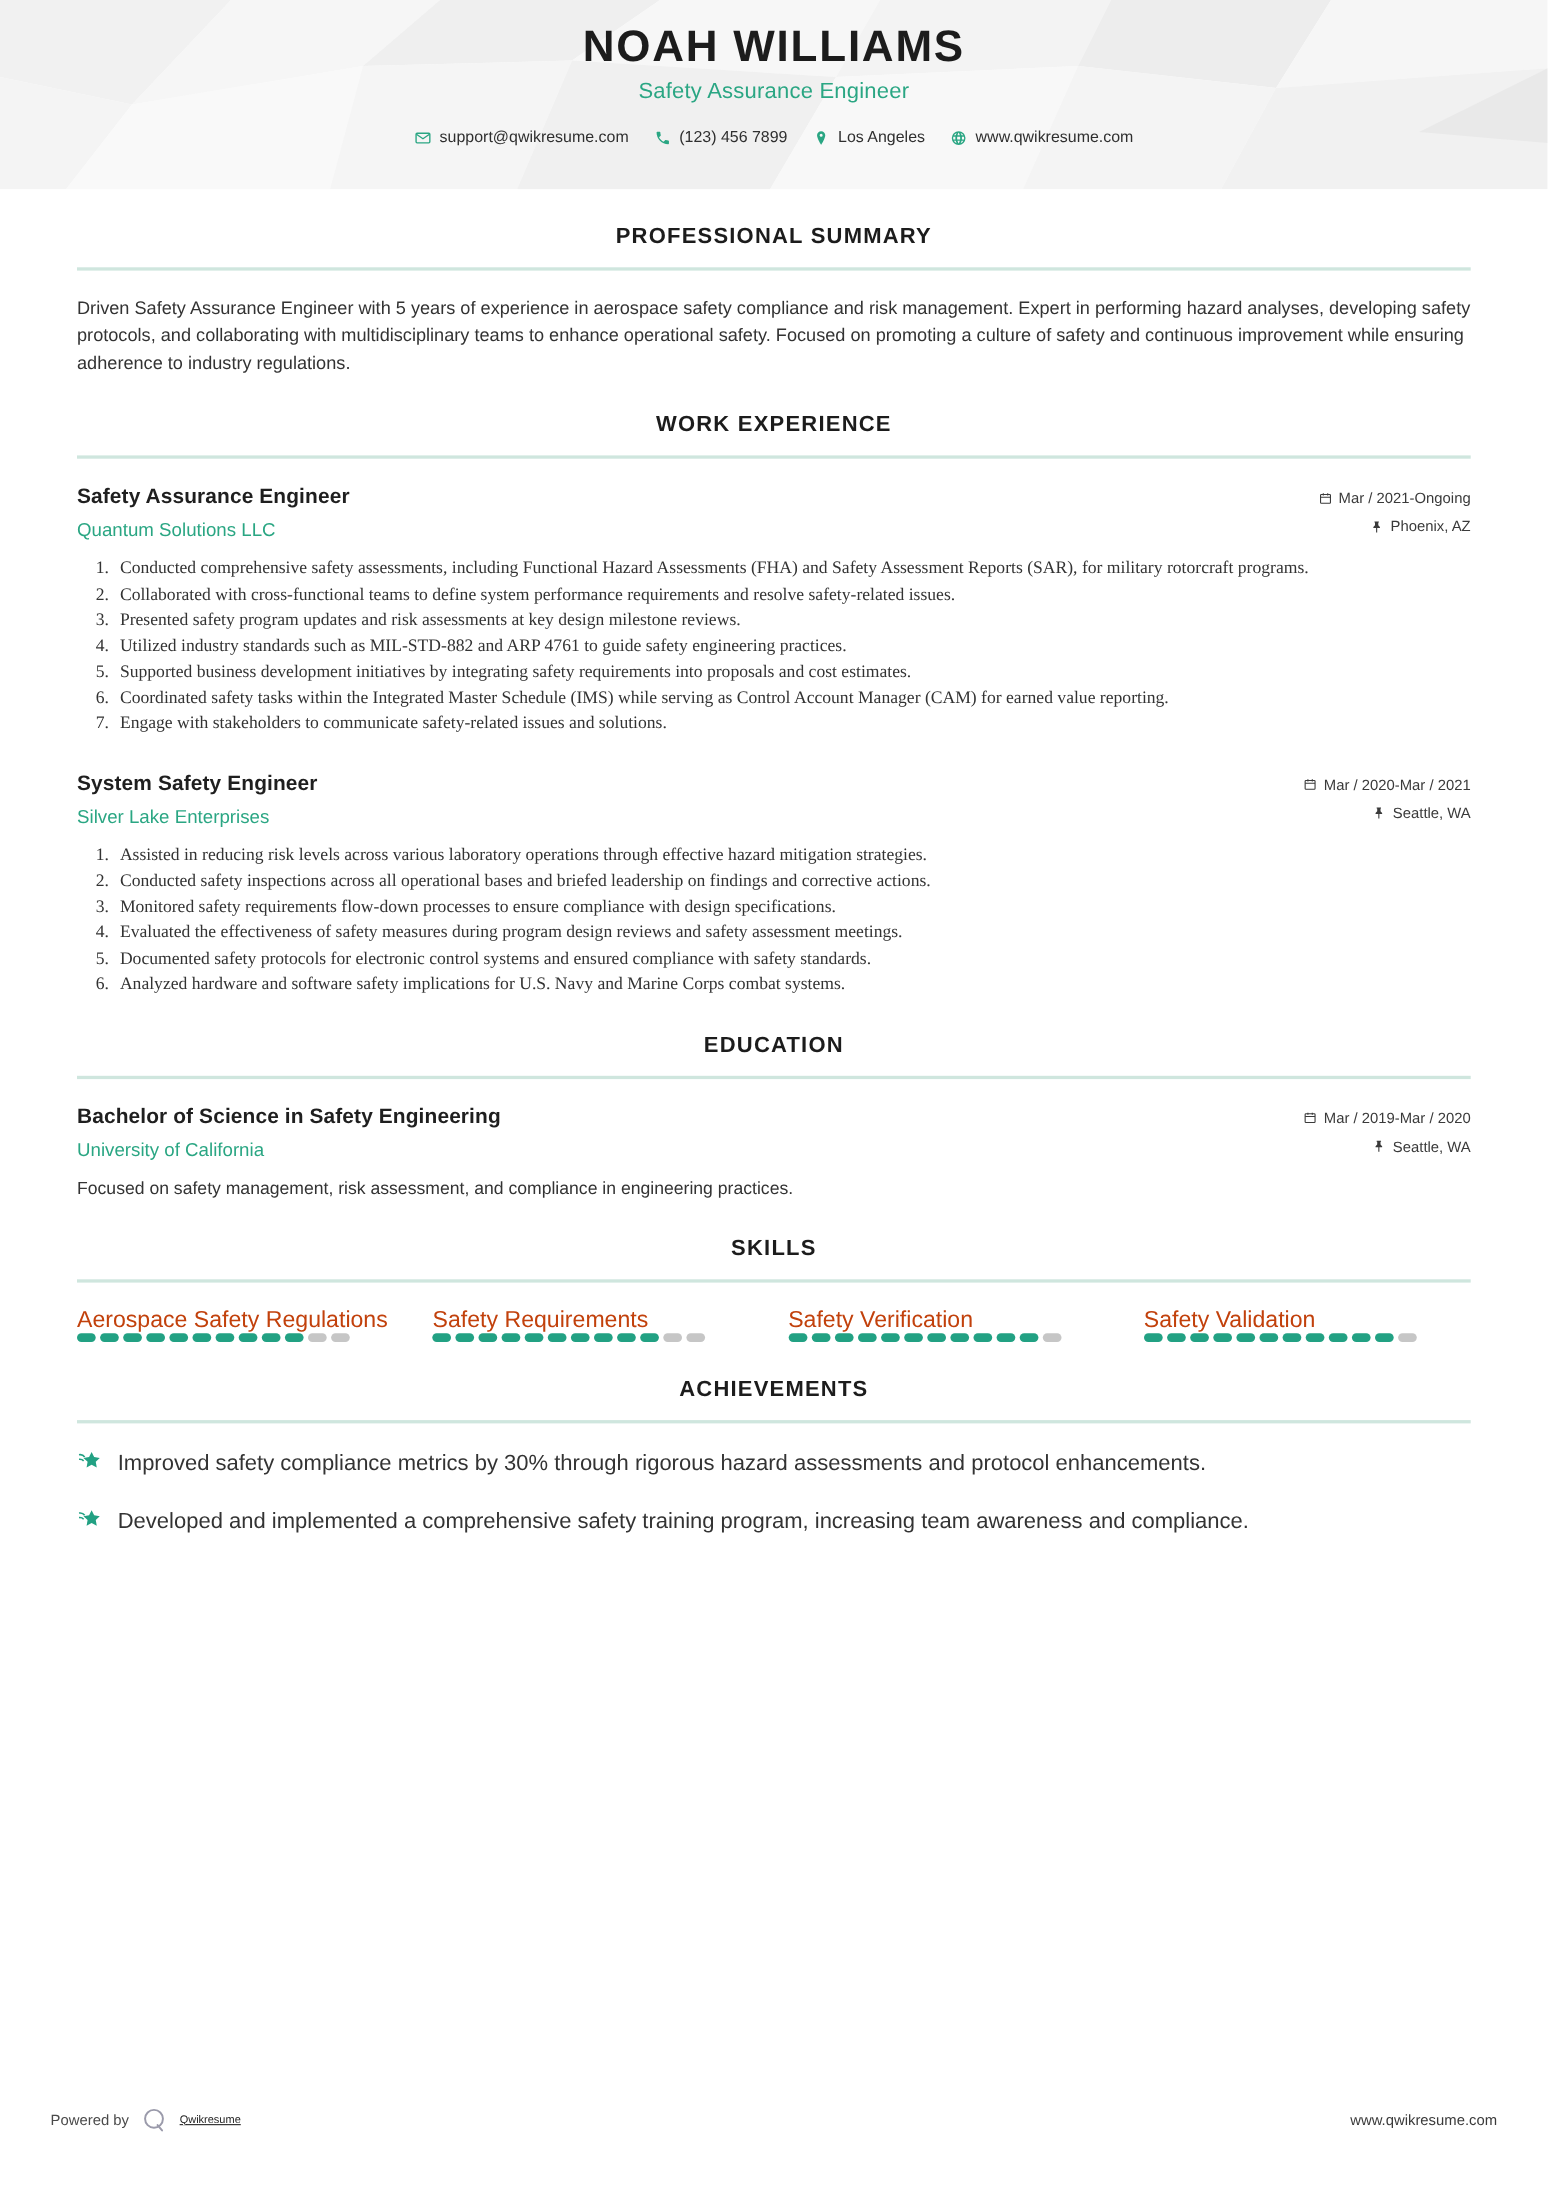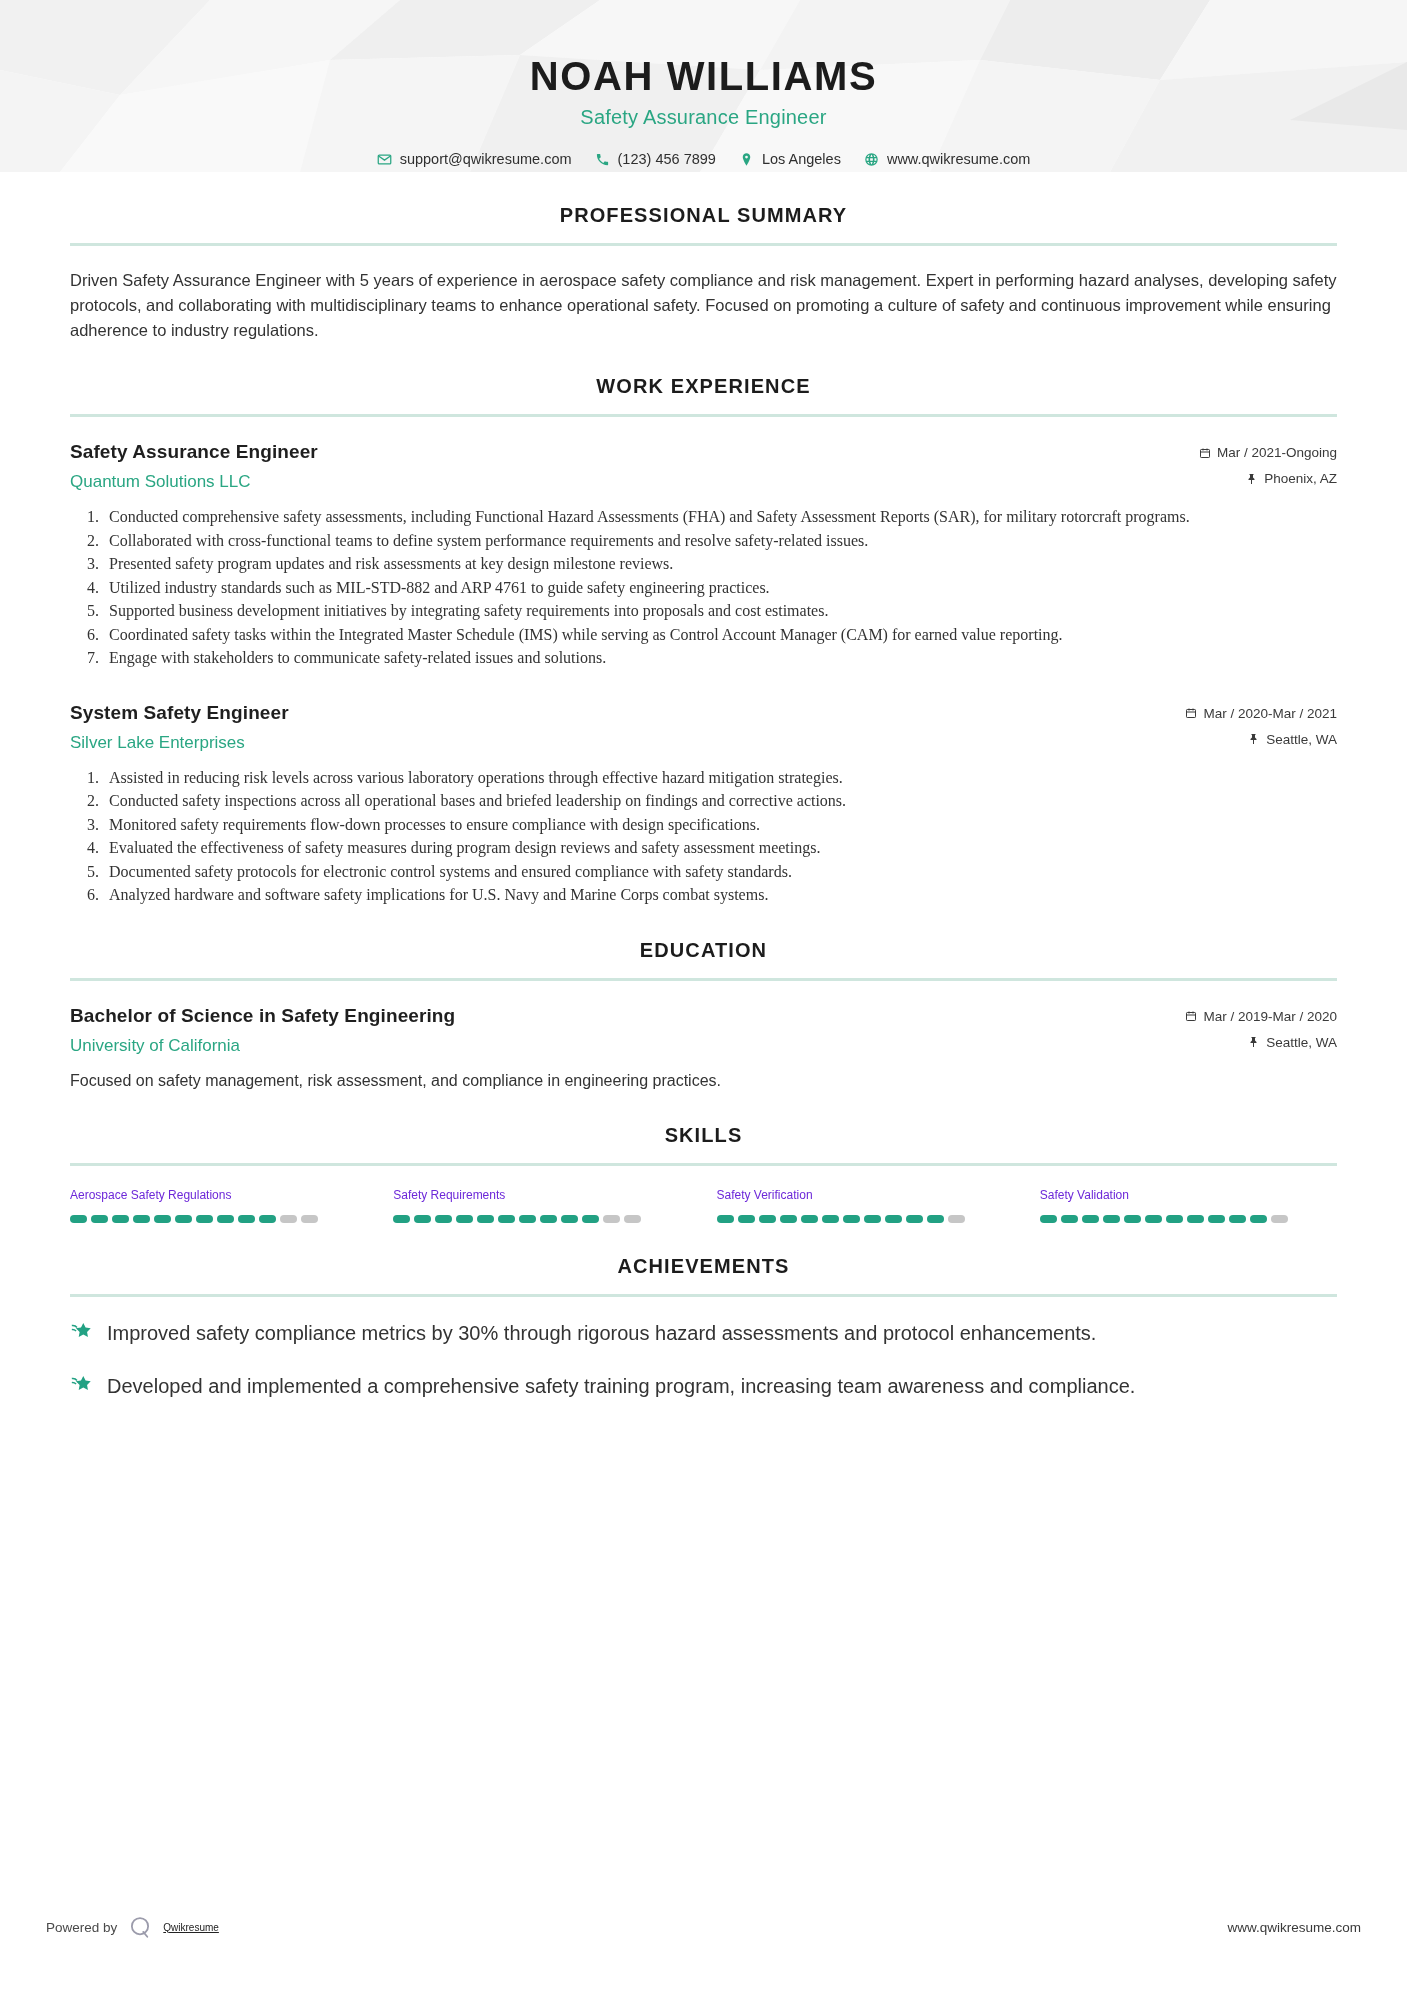--- a/index.html
+++ b/index.html
@@ -13,21 +13,21 @@
   }
 
   
   .header {
     position: relative;
     height: 172px;
     background: #fafafa;
     overflow: hidden;
   }
   .header-bg { position: absolute; inset: 0; width: 100%; height: 100%; }
-  .header-inner { position: relative; z-index: 2; padding-top: 54px; text-align: center; }
+  .header-inner { position: relative; z-index: 2; padding-top: 20px; text-align: center; }
 
   .full-name {
     font-size: 40px;
     font-weight: bold;
     letter-spacing: 1.6px;
     color: #1c1c1c;
   }
   .job-title {
     margin-top: 7px;
     font-size: 20px;
@@ -129,23 +129,22 @@
   }
 
   
   .skills-grid {
     display: grid;
     grid-template-columns: repeat(4, 1fr);
     gap: 0 26px;
     margin-top: 22px;
   }
   .skill-name {
-    font-size: 12px;
-    color: #6d28d9;
-    margin-bottom: 13px;
+    font-size: 21px;
+    color: #c2410c;
   }
   .skill-bar { display: flex; gap: 4px; }
   .seg {
     width: 17px; height: 8px;
     border-radius: 4px;
     background: #c6c6c6;
   }
   .seg.on { background: #22a183; }
 
   

